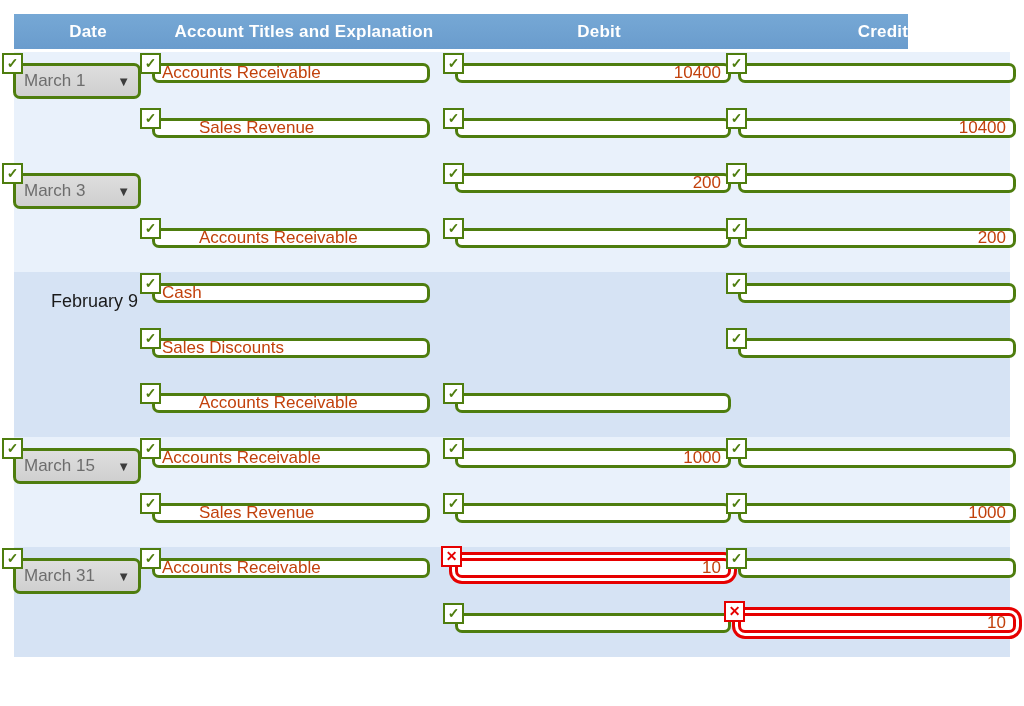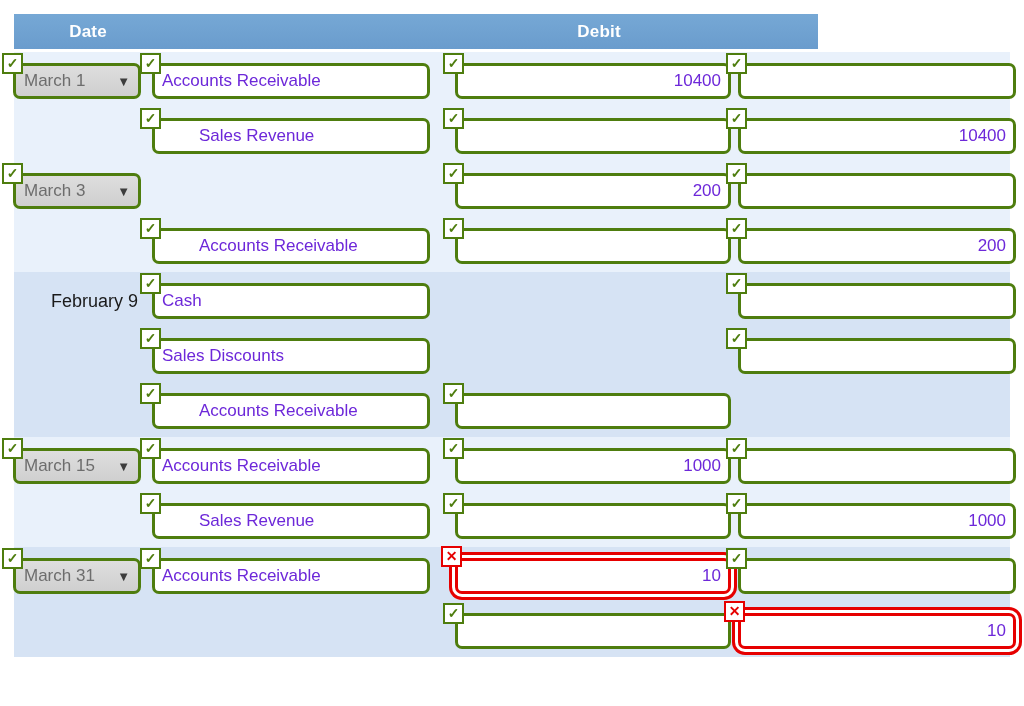--- a/index.html
+++ b/index.html
@@ -19,21 +19,21 @@
     width: 1024px;
     height: 706px;
     background: #ffffff;
   }
 
   
   .hdr {
     position: absolute;
     left: 14px;
     top: 14px;
-    width: 804px;
+    width: 894px;
     height: 35px;
     background: #6a9fd0;
     background-image: linear-gradient(to bottom, #76a8d5 0%, #6a9ccd 100%);
   }
   .hdr-cell {
     position: absolute;
     top: 0;
     height: 35px;
     line-height: 35px;
     color: #ffffff;
@@ -80,27 +80,27 @@
   .c-date   .field { left: 13px;  width: 128px; }
   .c-account .field { left: 12px;  width: 278px; }
   .c-debit  .field { left: 15px;  width: 276px; }
   .c-credit .field { left: 14px;  width: 278px; }
 
   
   .inp {
     box-sizing: border-box;
     display: block;
     width: 100%;
-    height: 36px;
+    height: 20px;
     border: 3px solid #4e7d0e;
     border-radius: 7px;
     background: #ffffff;
     font-family: "Liberation Sans", sans-serif;
     font-size: 17px;
-    color: #6d28d9;
+    color: #c2410c;
     padding: 0 7px;
     outline: none;
     line-height: 30px;
   }
   .inp.num { text-align: right; }
   .inp.indent { padding-left: 44px; }
 
   
   .field.err .inp {
     border-color: #e60000;
@@ -186,20 +186,21 @@
 
   <div id="bands">
       <div class="band light" style="top: 52px; height: 220px;"></div>
       <div class="band dark" style="top: 272px; height: 165px;"></div>
       <div class="band light" style="top: 437px; height: 110px;"></div>
       <div class="band dark" style="top: 547px; height: 110px;"></div>
     </div>
 
   <div class="hdr">
     <div class="hdr-cell hdr-date">Date</div>
+    <div class="hdr-cell hdr-account">Account Titles and Explanation</div>
     <div class="hdr-cell hdr-debit">Debit</div>
     <div class="hdr-cell hdr-credit">Credit</div>
   </div>
 
   <div id="rows">
       <div class="row" style="top: 52px;">
         <div class="cell c-date">
           <div class="field">
             <div class="sel"><span class="sel-val">March 1</span><span class="caret">▼</span></div>
             <span class="badge ok" title="date-select-status"></span>

